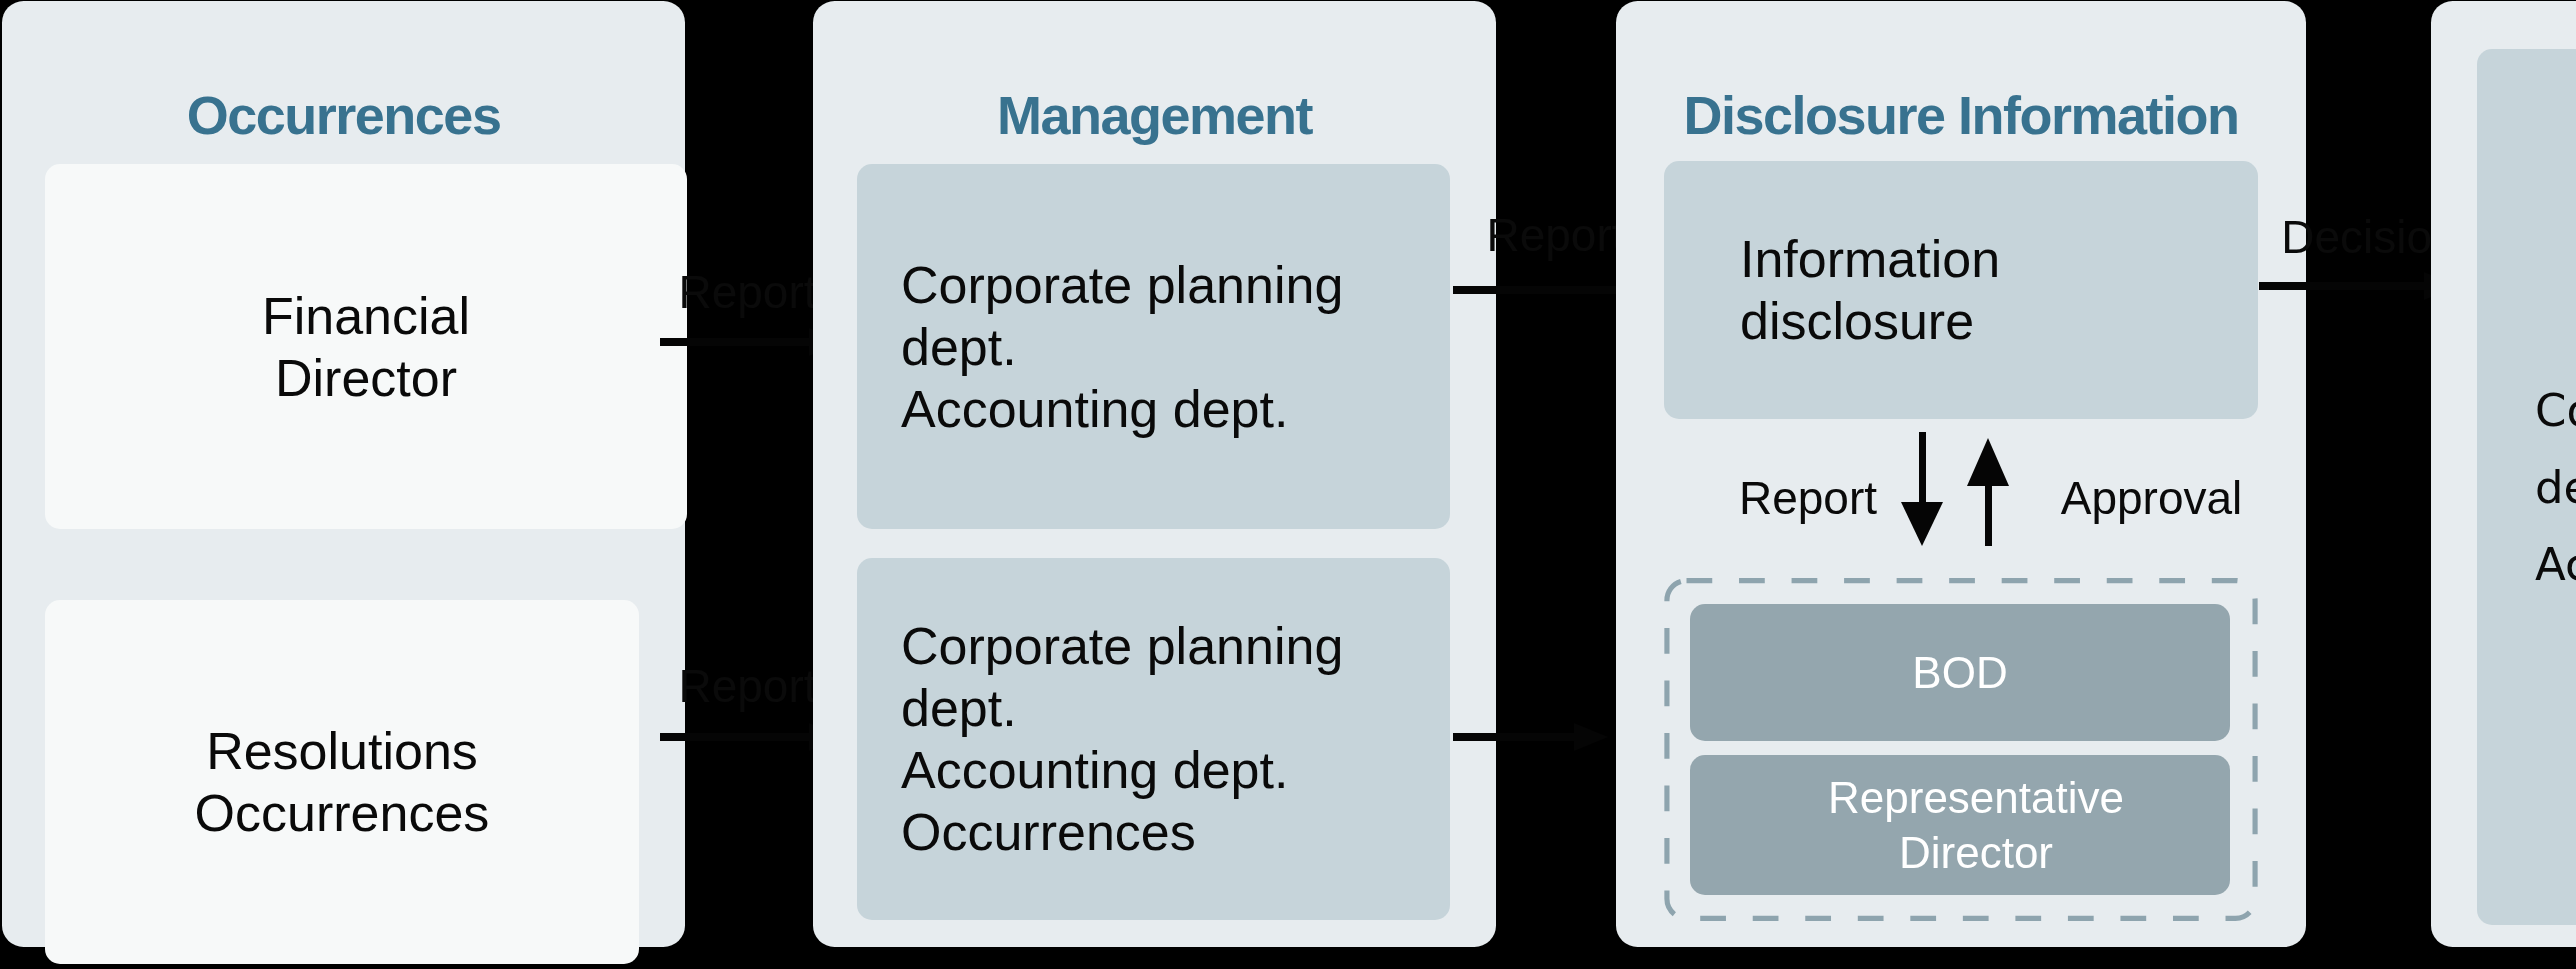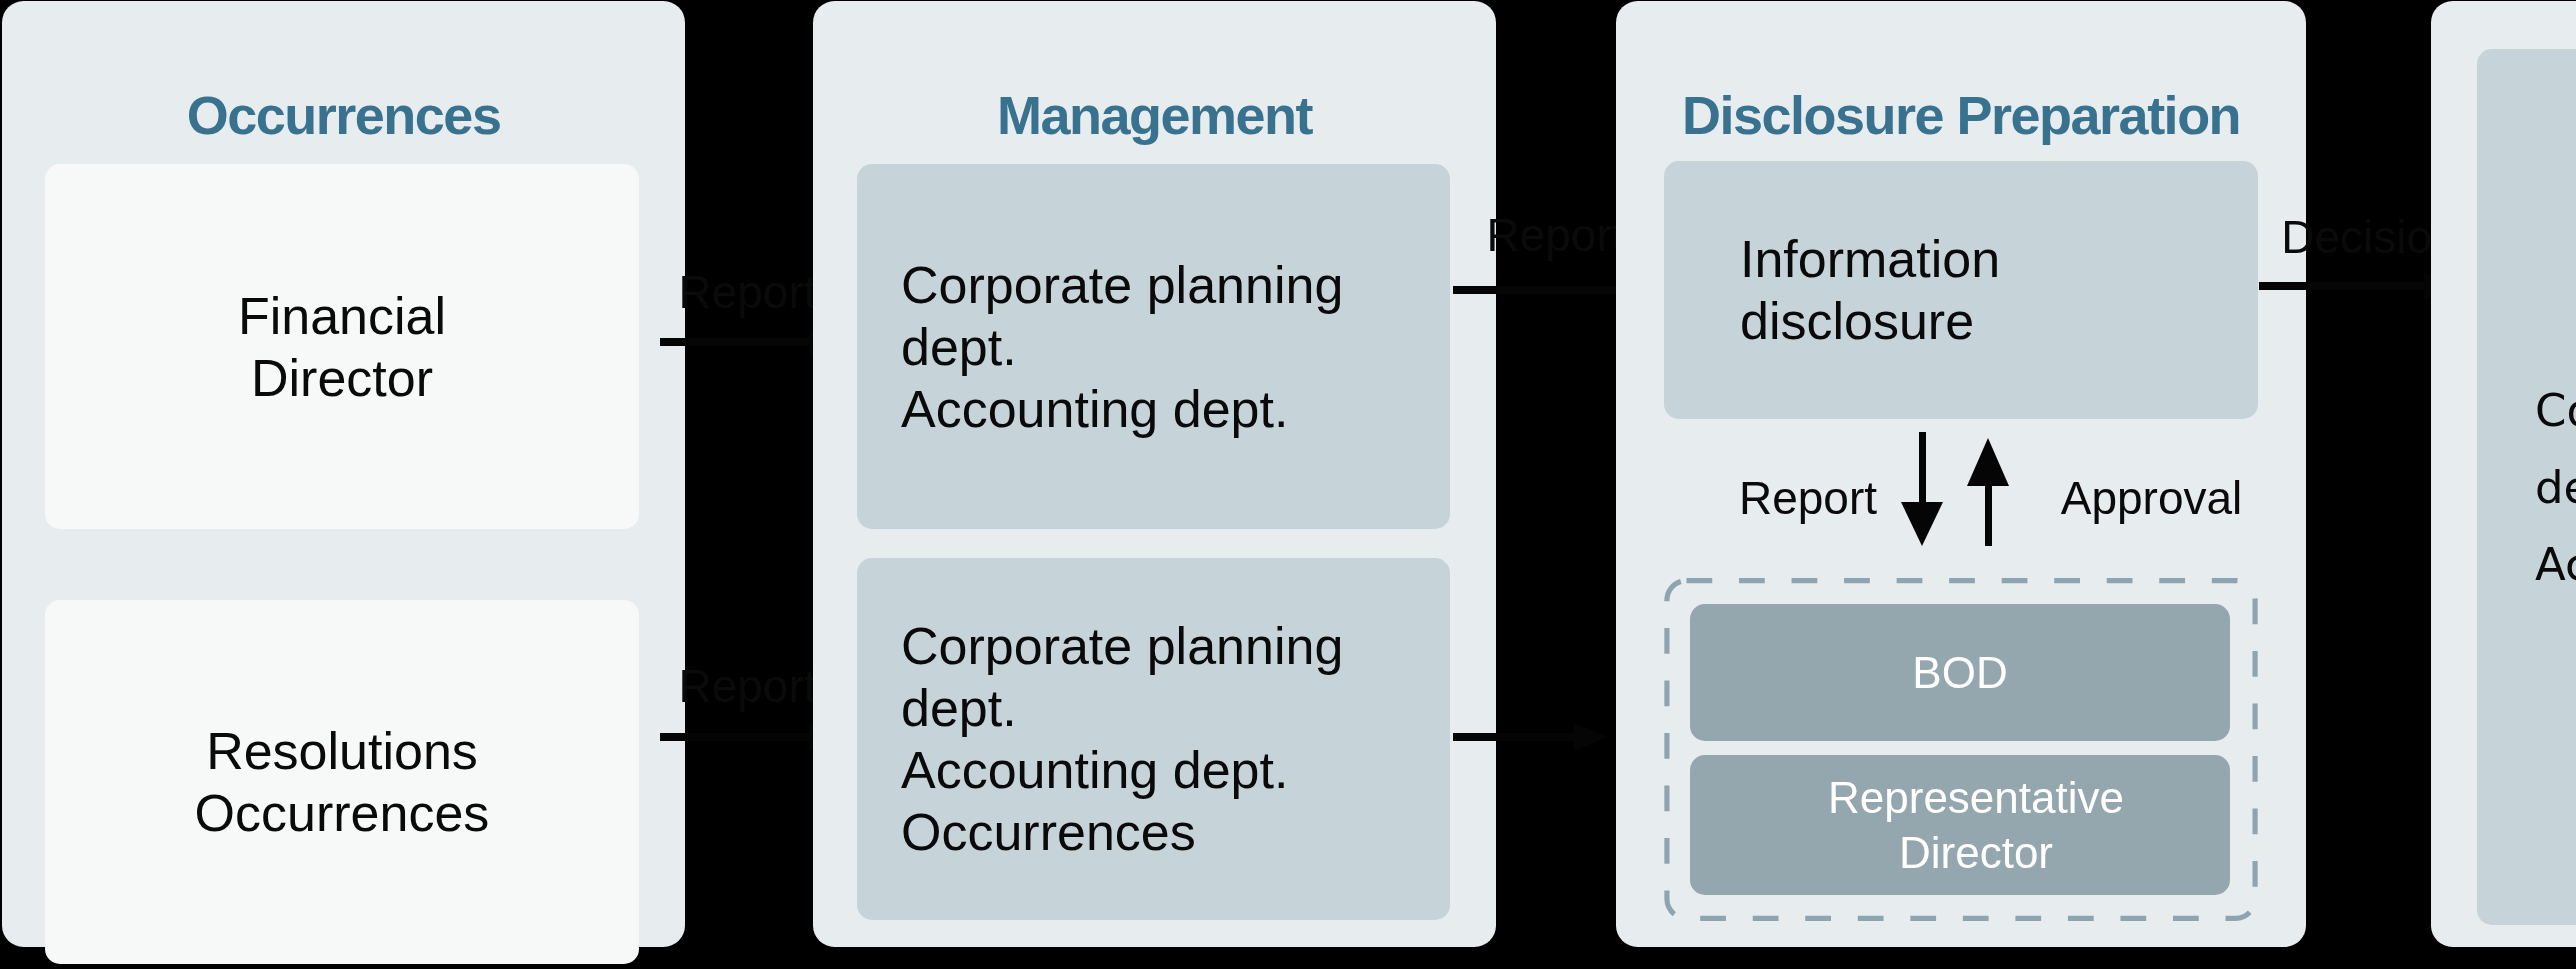--- a/index.html
+++ b/index.html
@@ -34,21 +34,21 @@
   .dashed-svg{position:absolute;}
   .dashed-svg rect{fill:none;stroke:var(--dashed);stroke-width:10px;stroke-dasharray:50 52;}
 </style>
 </head>
 <body>
 
 <div id="canvas">
 
   <div class="panel" style="left:2.1px;width:683px;"></div>
   <div class="col-title" style="left:2.1px;width:683px;">Occurrences</div>
-  <div class="box box-light t100" style="left:45px;top:164px;width:594px;height:365px;">
+  <div class="box box-light t100" style="left:45px;top:164px;width:642px;height:365px;">
     <div>Financial</div>
     <div>Director</div>
   </div>
   <div class="box box-light t100" style="left:45px;top:558px;width:594px;height:364px;margin-top:42px;">
     <div>Resolutions</div>
     <div>Occurrences</div>
   </div>
 
   <div class="flow-label" style="left:593px;top:267px;">Report</div>
   <div class="hline" style="left:660px;top:338px;width:155px;"></div>
@@ -73,21 +73,21 @@
   </div>
 
   <div class="flow-label" style="left:1401px;top:210px;">Report</div>
   <div class="hline" style="left:1453px;top:286px;width:170px;"></div>
   <div class="head-right" style="left:1619px;top:276px;"></div>
 
   <div class="hline" style="left:1453px;top:733px;width:124px;"></div>
   <div class="head-right" style="left:1574px;top:723px;"></div>
 
   <div class="panel" style="left:1616px;width:690px;"></div>
-  <div class="col-title" style="left:1616px;width:690px;">Disclosure Preparation</div>
+  <div class="col-title" style="left:1616px;width:690px;">Disclosure Information</div>
   <div class="box box-mid t100" style="left:1664px;top:161px;width:594px;height:258px;padding-left:76px;">
     <div>Information</div>
     <div>disclosure</div>
   </div>
 
   <div class="flow-label" style="left:1619px;top:473px;text-align:right;width:258px;">Report</div>
   <div class="vline" style="left:1919px;top:432px;height:76px;"></div>
   <div class="head-down" style="left:1901px;top:502px;"></div>
   <div class="head-up" style="left:1967px;top:438px;"></div>
   <div class="vline" style="left:1985px;top:484px;height:62px;"></div>

